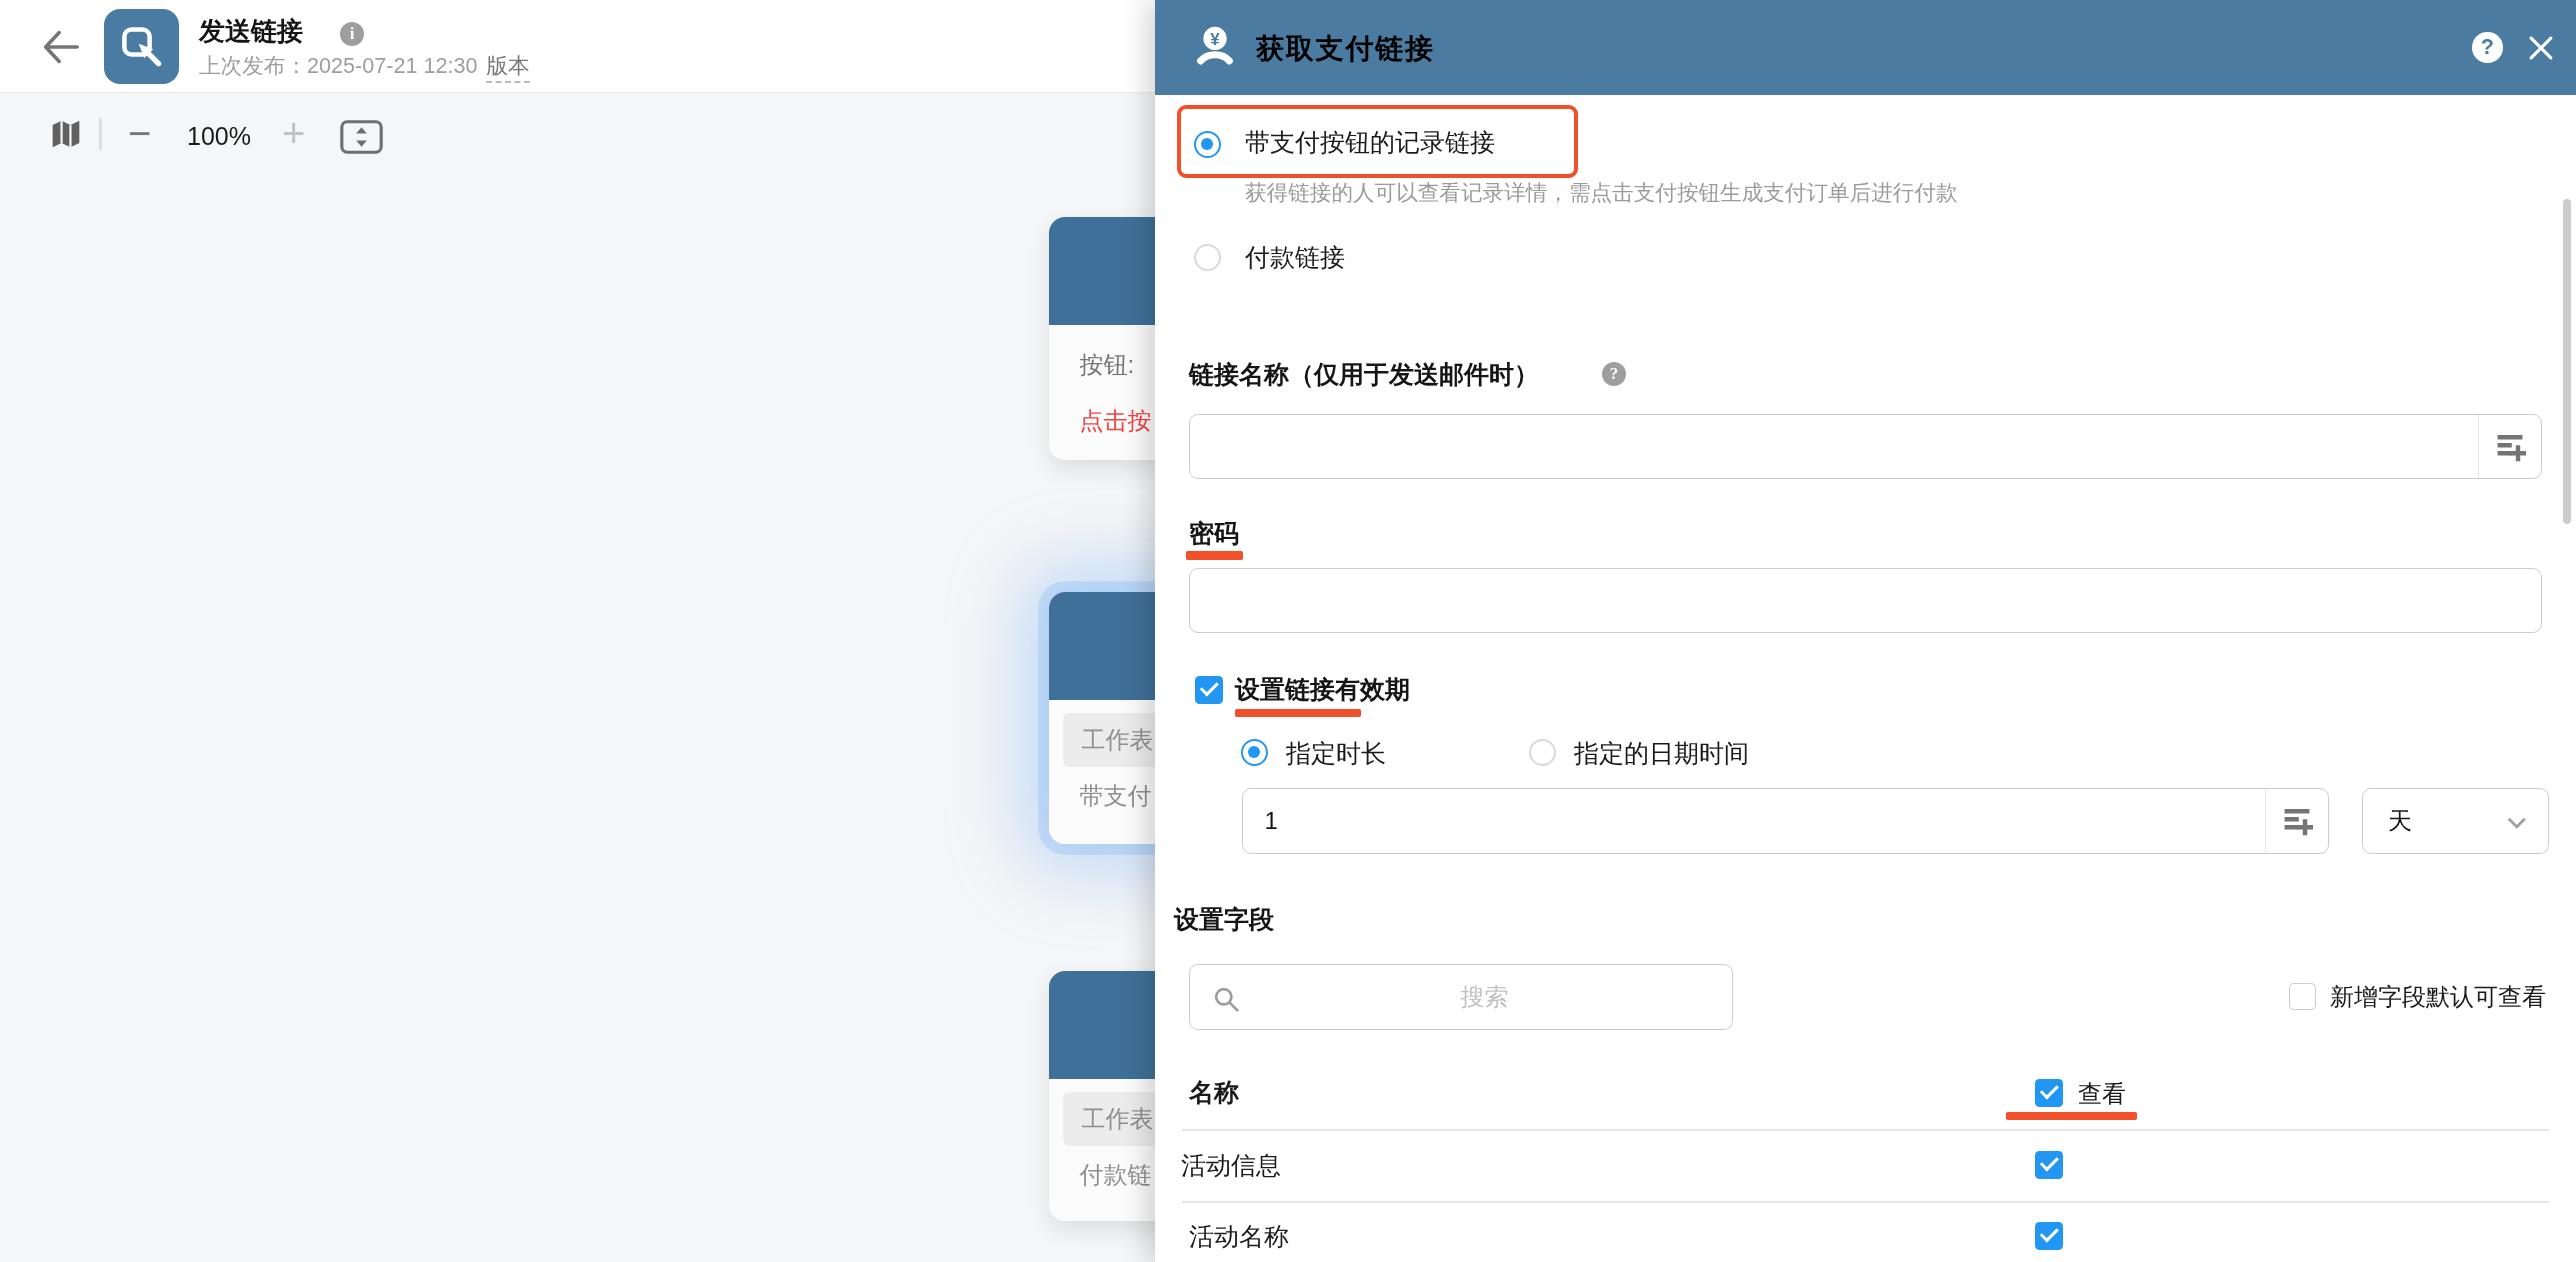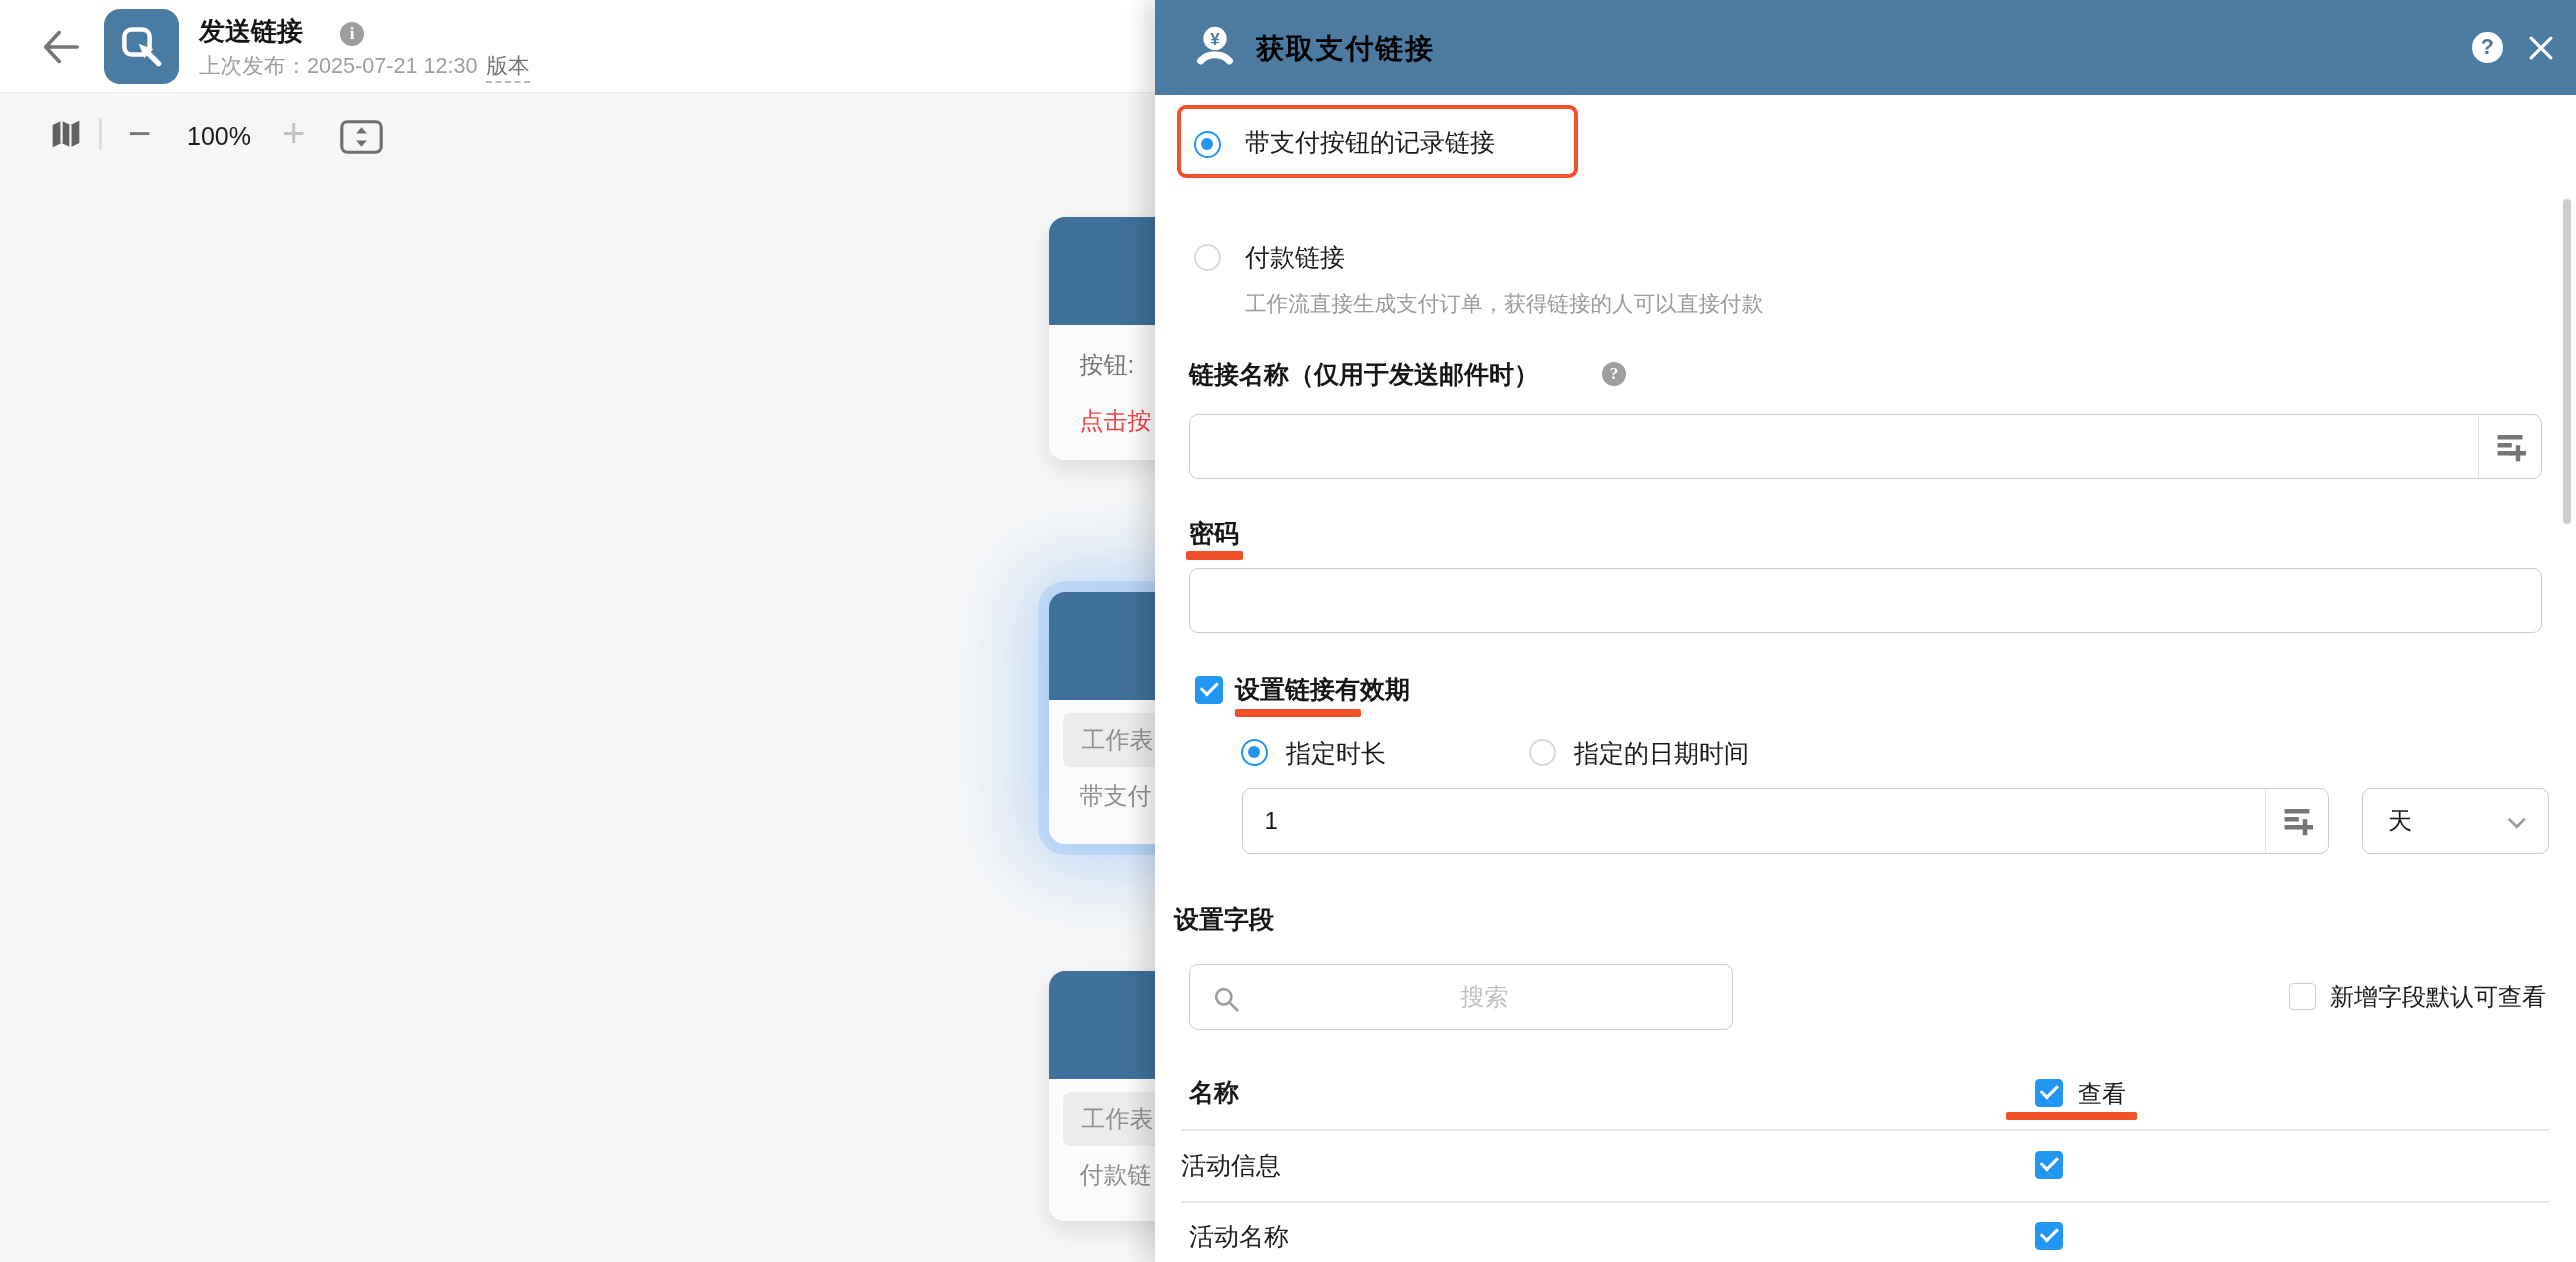--- a/index.html
+++ b/index.html
@@ -168,24 +168,24 @@
         <path d="M8 8 L30 30 M30 8 L8 30" stroke="#fff" stroke-width="3.5" stroke-linecap="round"></path>
       </svg>
     </div>
   </div>
 
   <div class="panel-body">
 
     <div class="red-box"></div>
     <span class="radio on" style="left:39px; top:36px;"></span>
     <div class="opt-label" style="left:90px; top:29px;">带支付按钮的记录链接</div>
+    <div class="opt-desc" style="left:90px; top:84px;">获得链接的人可以查看记录详情，需点击支付按钮生成支付订单后进行付款</div>
 
     <span class="radio" style="left:39px; top:149px;"></span>
     <div class="opt-label" style="left:90px; top:144px;">付款链接</div>
-    <div class="opt-desc" style="left:90px; top:195px;">工作流直接生成支付订单，获得链接的人可以直接付款</div>
 
     <div class="sec-label" style="left:34px; top:263px;">链接名称（仅用于发送邮件时）</div>
     <div class="info-dot" style="left:447px; top:267px; position:absolute;">?</div>
     <div class="field" style="left:34px; top:319px; width:1353px; height:65px;">
       <input type="text" value="" style="">
       <div class="addon">
         <svg width="32" height="32" viewBox="0 0 36 36">
           <path d="M4 7 H32 M4 16 H20 M4 25 H20" stroke="#757575" stroke-width="5"></path>
           <path d="M27 16 V34 M18 25 H36" stroke="#757575" stroke-width="5"></path>
         </svg>

